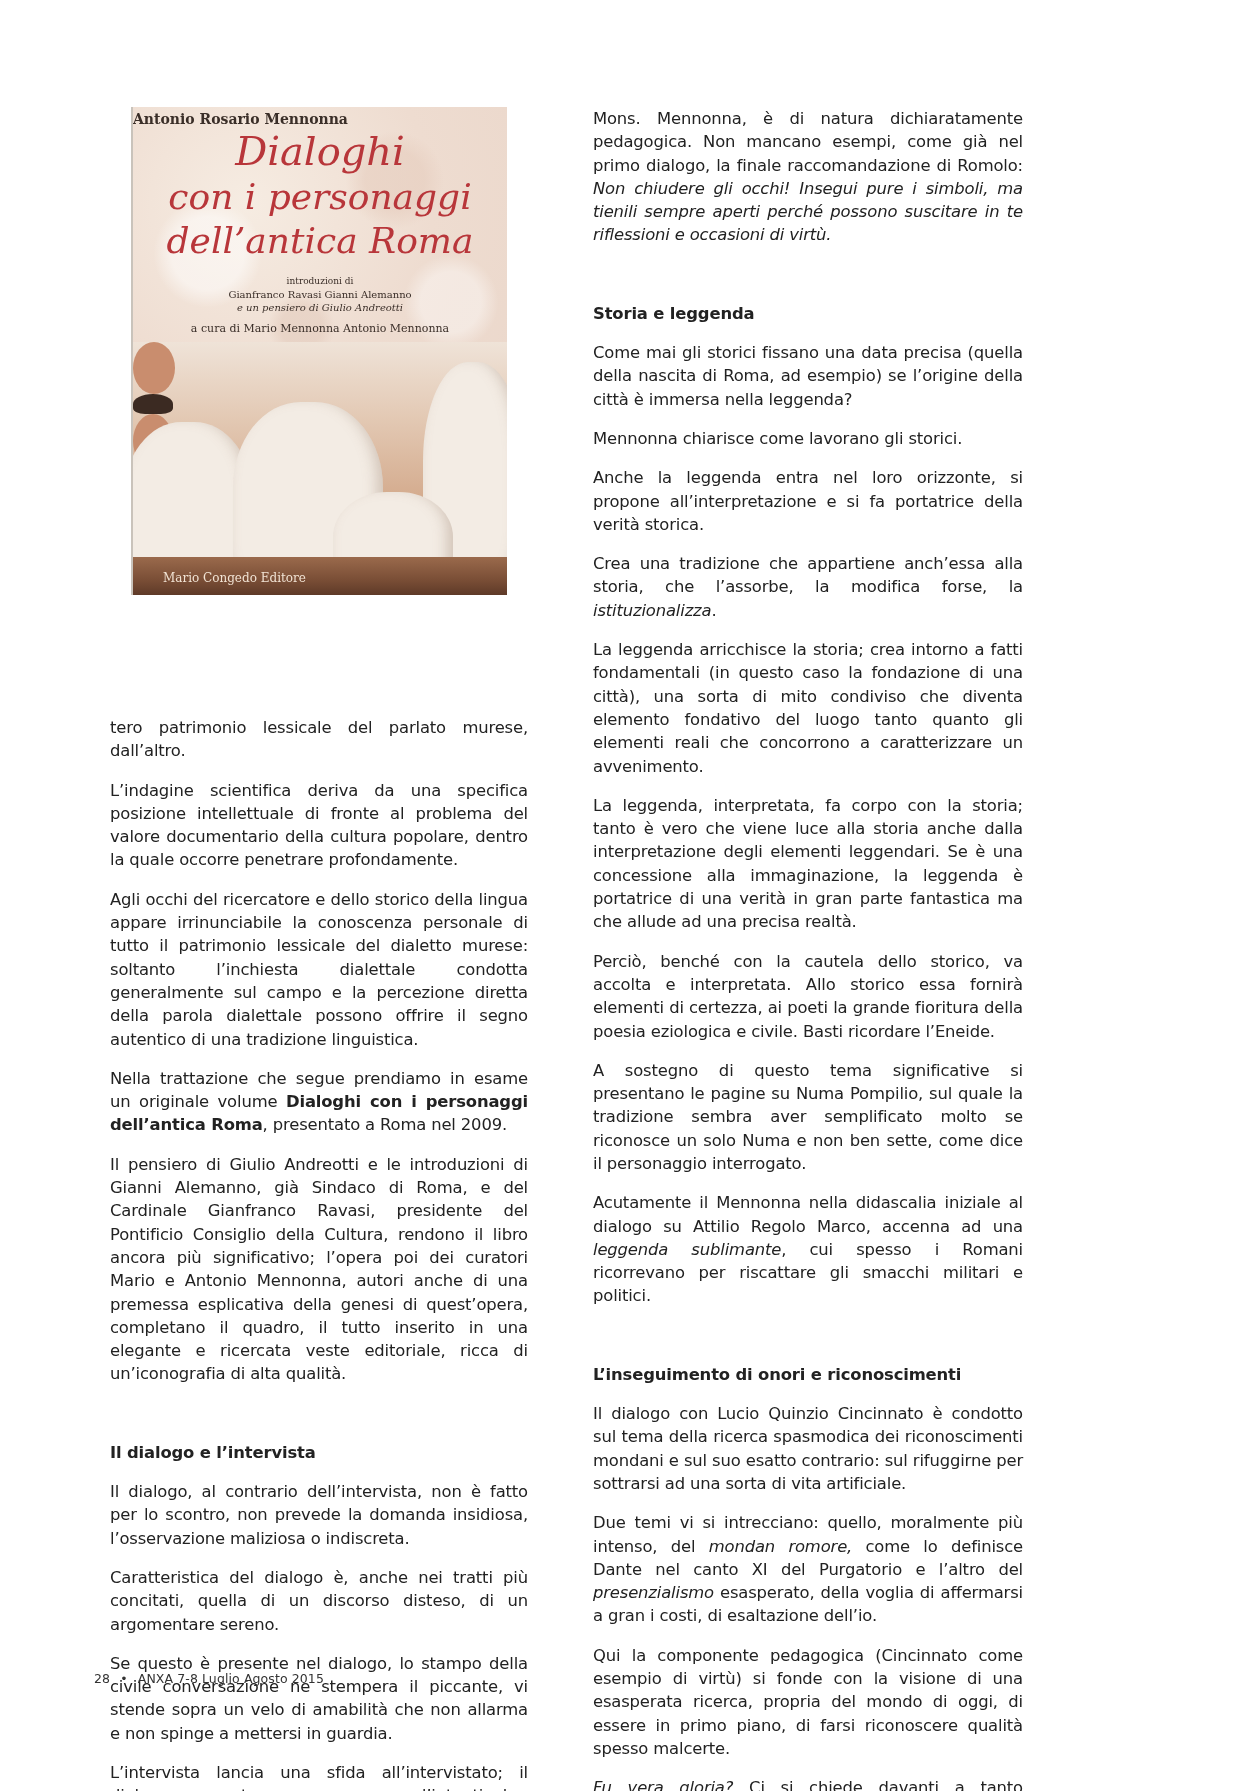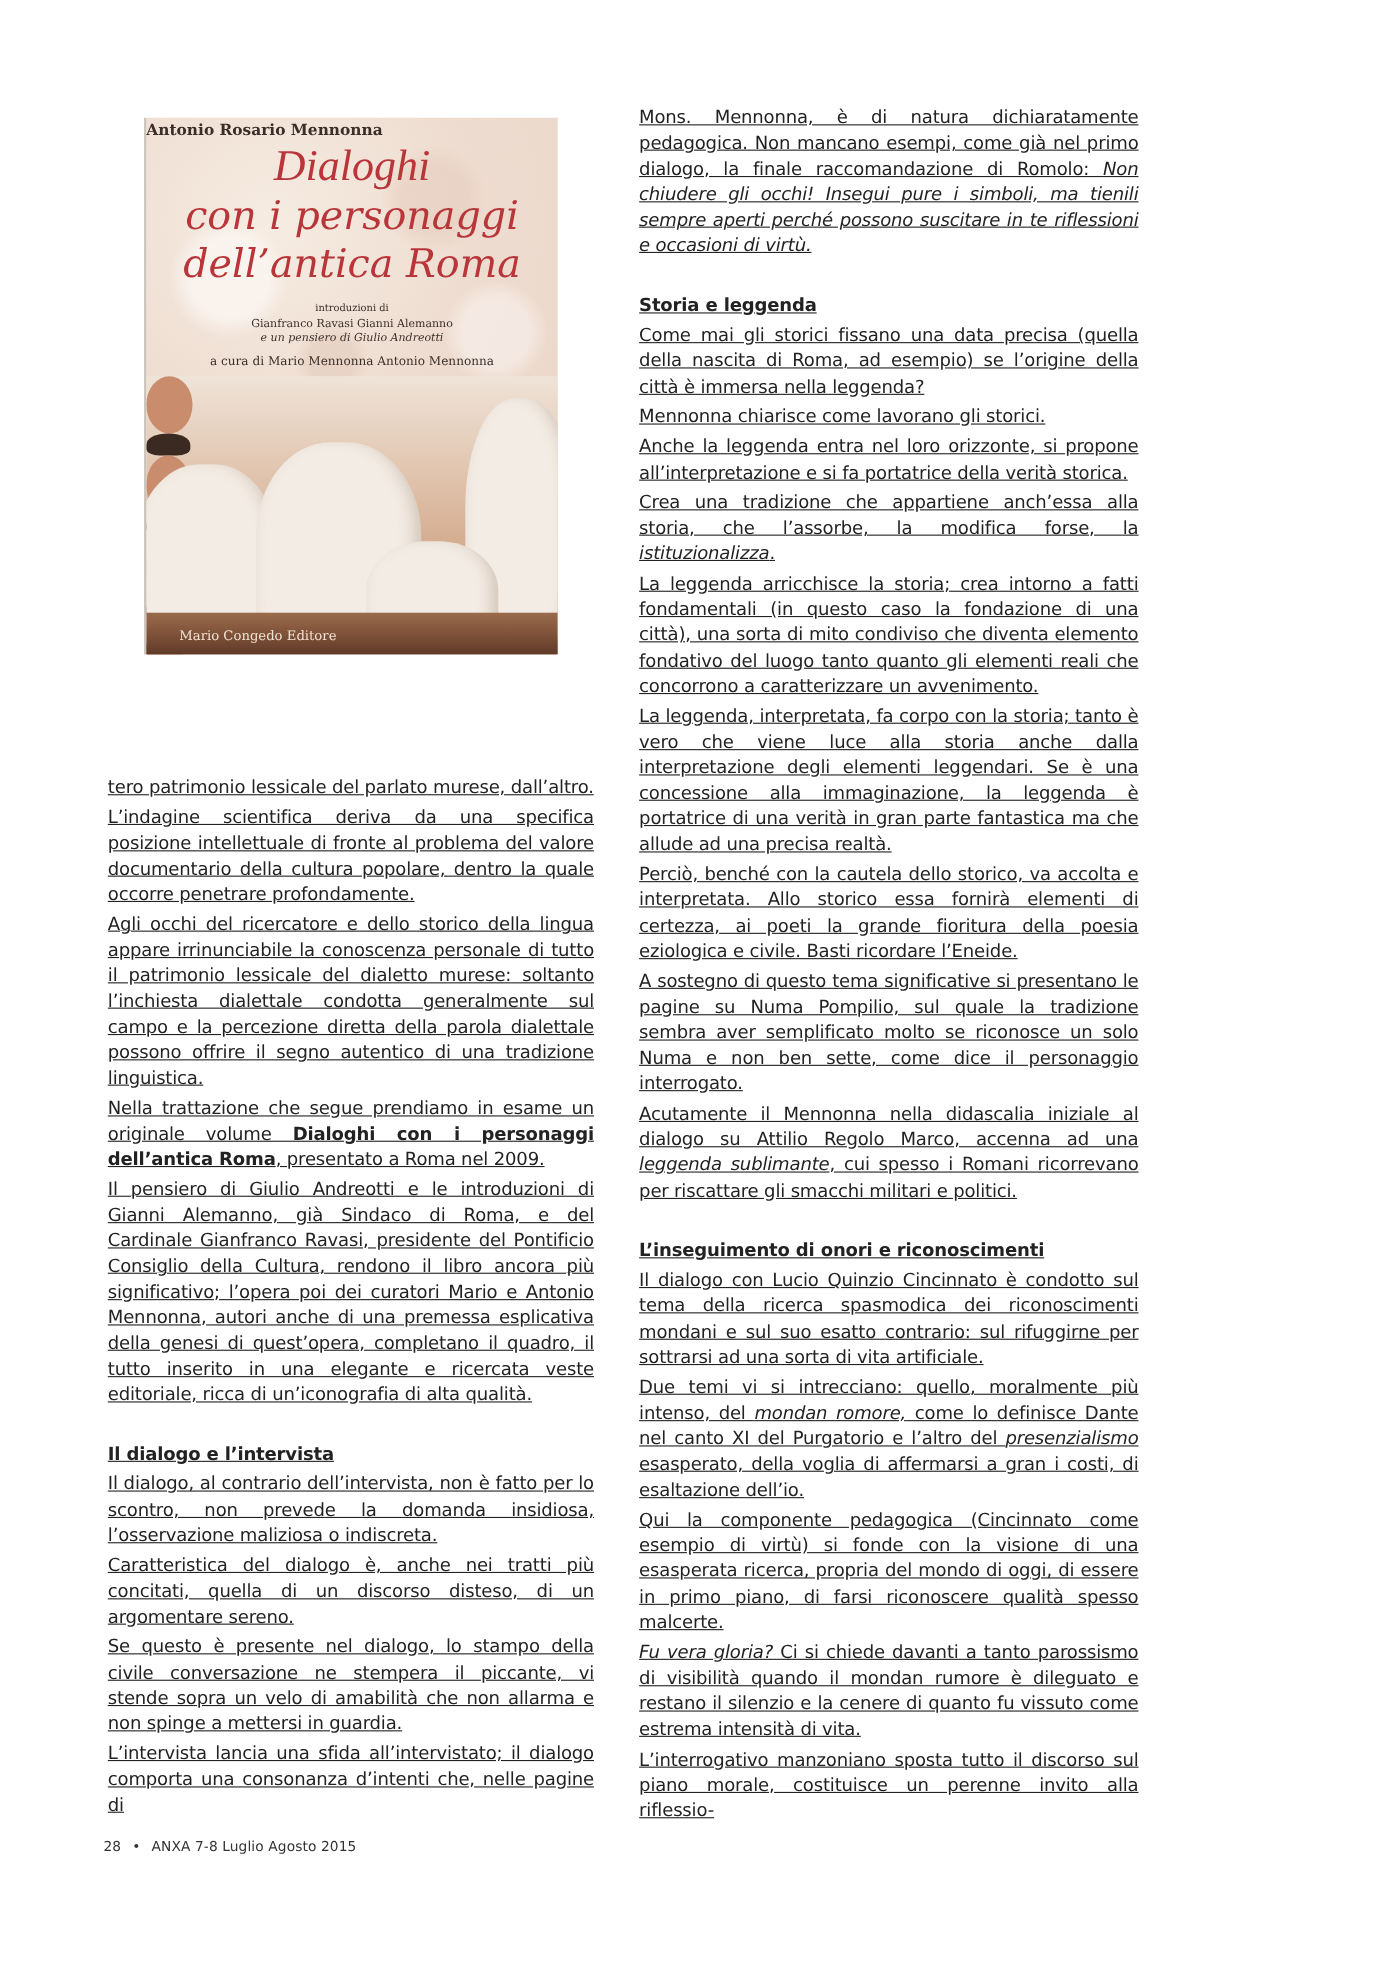--- a/index.html
+++ b/index.html
@@ -4,21 +4,21 @@
 <style>
   html, body { margin: 0; padding: 0; background: #ffffff; }
   body {
     width: 1258px; height: 1791px; position: relative; overflow: hidden;
     font-family: "DejaVu Sans", sans-serif; color: #222222;
   }
   .col {
     position: absolute; font-size: 16.4px; line-height: 23.3px;
     text-align: justify; letter-spacing: -0.15px;
   }
-  .col p { margin: 4px; text-decoration: underline; }
+  .col p { margin: 16px; }
   .col-left { left: 94px; top: 700px; width: 450px; }
   .col-right { left: 577px; top: 91px; width: 462px; }
   .heading { font-weight: bold; margin: 0; }
   .spacer { height: 23px; }
   .bold { font-weight: bold; }
   .em { font-style: italic; }
 
   
   .cover {
     position: absolute; left: 131px; top: 107px; width: 376px; height: 488px;
@@ -35,21 +35,21 @@
   }
   .cover-author {
     position: absolute; top: 4px; left: 0; right: 0; text-align: left;
     font-family: "DejaVu Serif", serif; font-weight: bold; font-size: 14px; color: #3a2e28;
   }
   .cover-title {
     position: absolute; left: 0; right: 0; text-align: center;
     font-family: "DejaVu Serif", serif; font-style: italic; color: #b8363a;
     line-height: 1;
   }
-  .ct1 { top: 24px; font-size: 40px; font-family: Liberation Serif, serif; }
+  .ct1 { top: 24px; font-size: 40px; }
   .ct2 { top: 72px; font-size: 36px; }
   .ct3 { top: 116px; font-size: 36px; }
   .cover-small {
     position: absolute; left: 0; right: 0; text-align: center;
     font-family: "DejaVu Serif", serif; color: #3a2e28; font-size: 10px; line-height: 13px;
   }
   .cs1 { top: 168px; font-size: 9px; }
   .cs2 { top: 181px; }
   .cs3 { top: 194px; font-style: italic; }
   .cs4 { top: 215px; font-size: 11px; }

